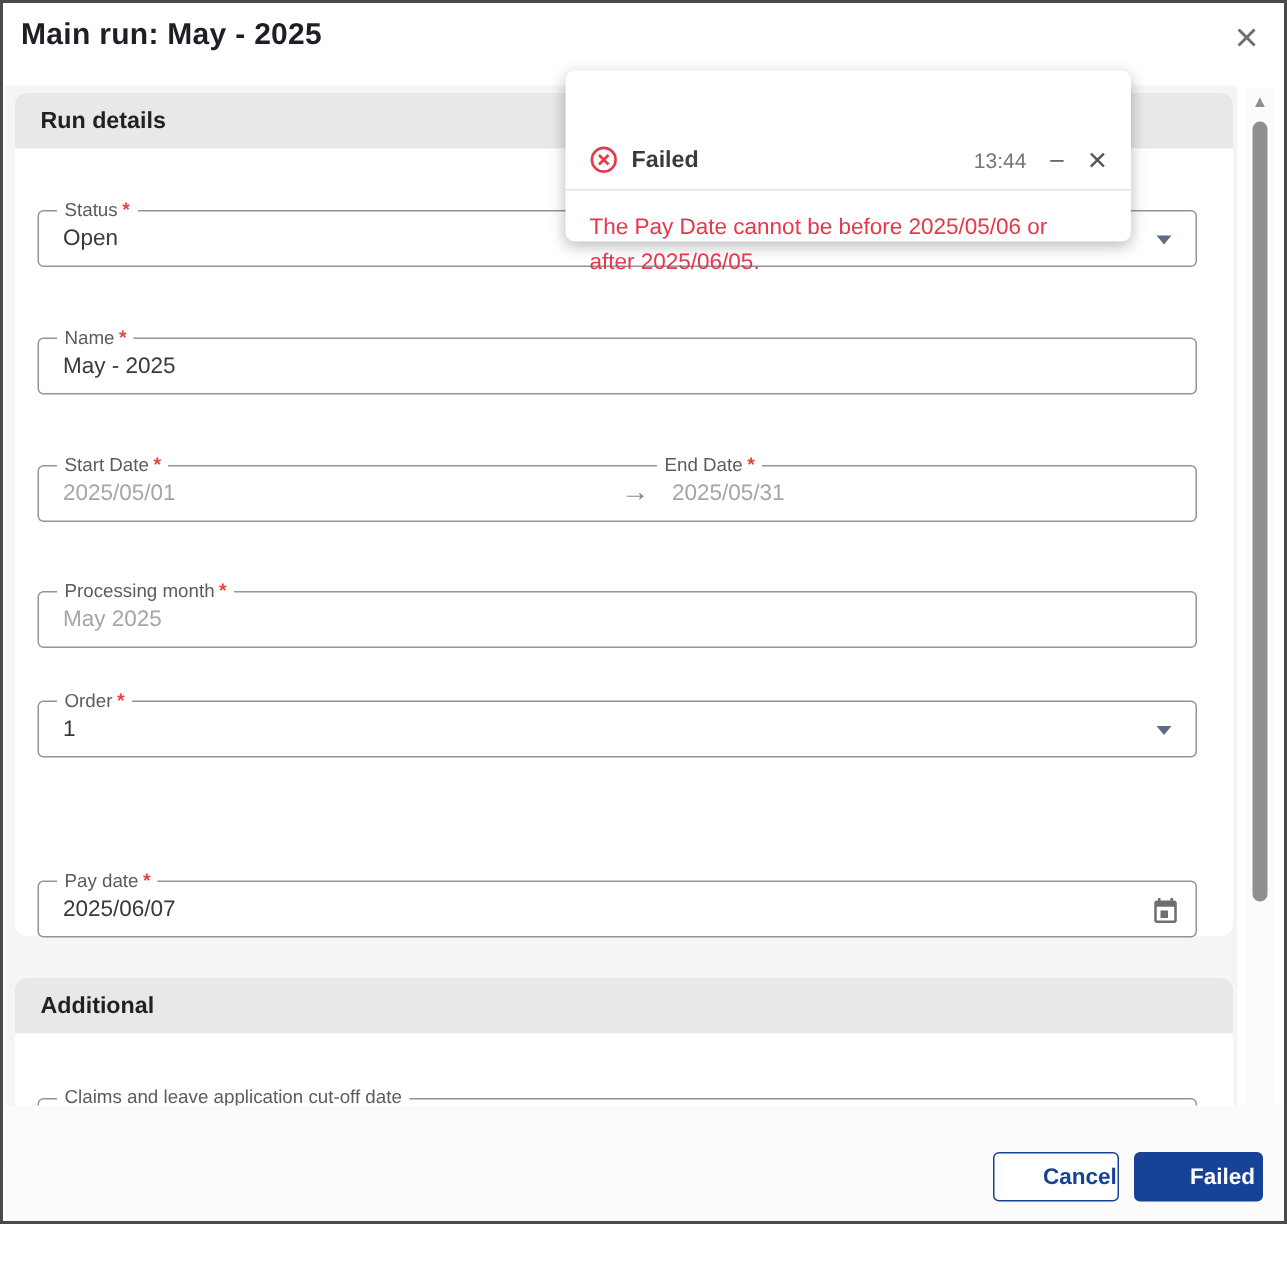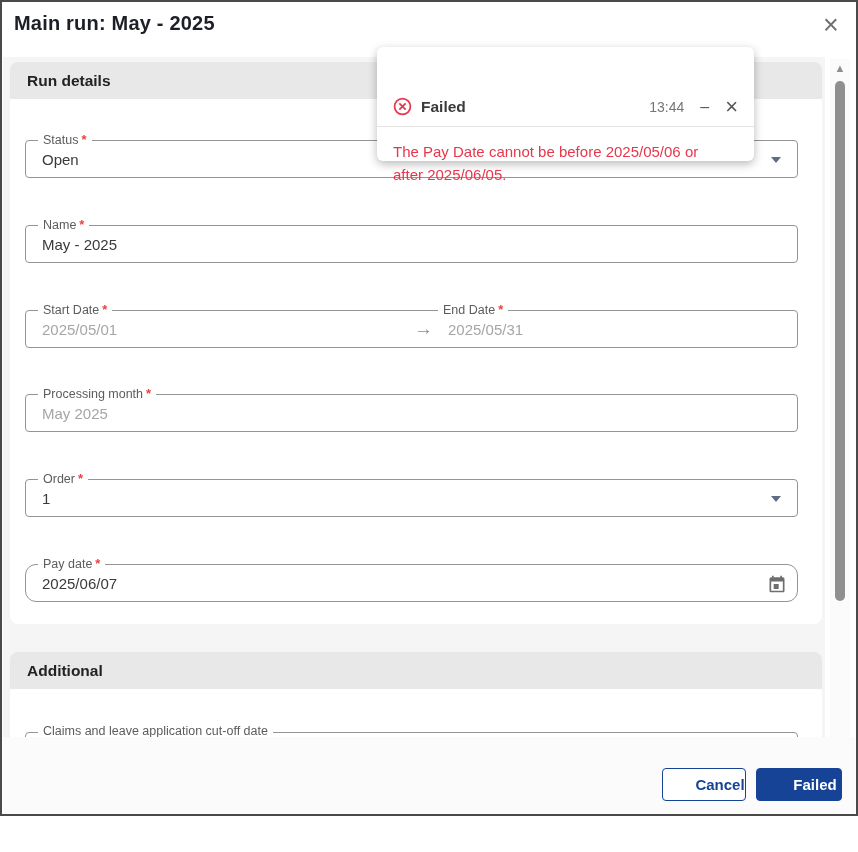--- a/index.html
+++ b/index.html
@@ -68,22 +68,22 @@
   }
   .cal {
     position:absolute; right:10px; top:9px; width:20px; height:20px; cursor:pointer;
   }
 
   
   .f-status  { top:83px; }
   .f-name    { top:168px; }
   .f-dates   { top:253px; }
   .f-proc    { top:337px; }
-  .f-order   { top:422px; }
-  .f-pay     { top:507px;border-radius:11px; }
+  .f-order   { top:410px; }
+  .f-pay     { top:530px; }
   .f-claims  { top:675px; }
 
   
   .sbar { position:absolute; right:6px; top:57px; width:20px; height:716px; background:#fbfbfb; }
   .sbtn { position:absolute; left:0; width:20px; height:14px; text-align:center;
           font-size:11px; color:#8f8f8f; line-height:14px; cursor:pointer; user-select:none; }
   .sbtn-up { top:2px; } .sbtn-down { bottom:4px; }
   .sthumb { position:absolute; left:5px; top:22px; width:10px; height:520px;
             background:#8f8f8f; border-radius:5px; cursor:pointer; }
 

